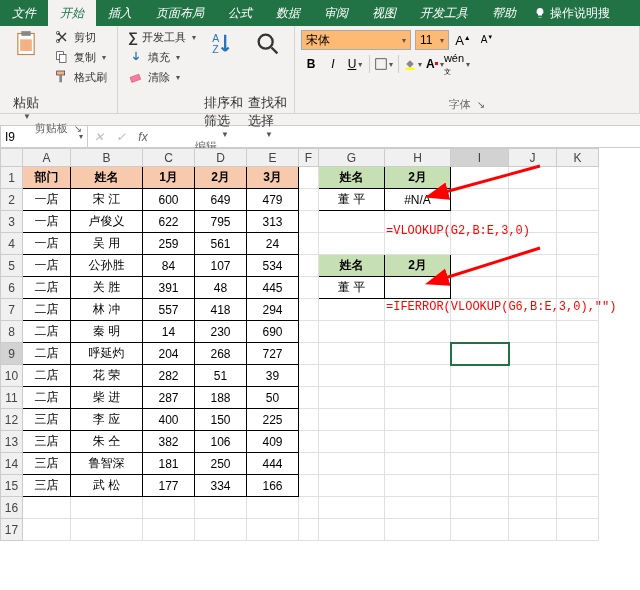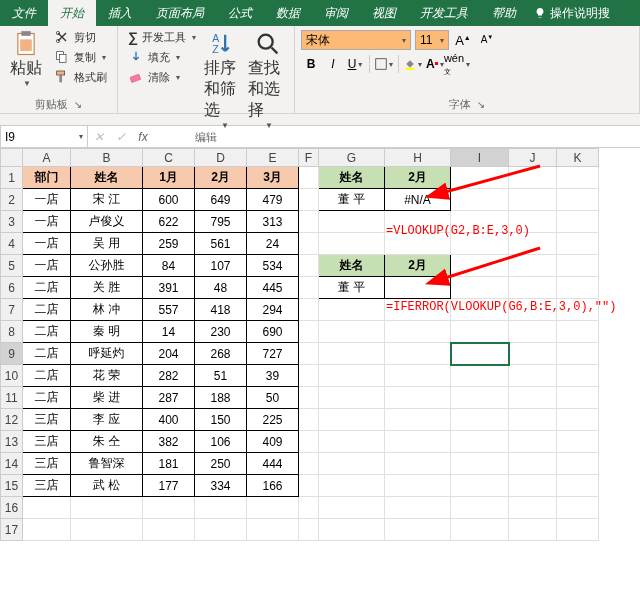--- a/index.html
+++ b/index.html
@@ -13,21 +13,21 @@
   .tell-me { display: flex; align-items: center; gap: 4px; color: #fff; padding: 0 6px; }
   .bulb { width: 12px; height: 12px; fill: #fff; }
 
   
   .ribbon { background: #f3f2f1; border-bottom: 1px solid #d4d4d4; height: 88px; display: flex; }
   .group { border-right: 1px solid #d4d4d4; padding: 2px 6px 0 6px; display: flex; flex-direction: column; justify-content: space-between; height: 88px; position: relative; }
   .group-body { display: flex; gap: 4px; }
   .group-label { text-align: center; color: #666; font-size: 11px; padding-bottom: 2px; display:flex; justify-content:center; align-items:center; gap:6px;}
   .expand-arrow { font-size: 10px; color:#666; }
   .big-btn { display: flex; flex-direction: column; align-items: center; width: 40px; padding-top: 2px; cursor: pointer; }
-  .big-btn .lbl { font-size: 16px; color: #333; }
+  .big-btn .lbl { font-size: 13px; color: #333; margin-top: 36px; }
   .col { display: flex; flex-direction: column; gap: 2px; }
   .row-btn { display: flex; align-items: center; gap: 4px; padding: 1px 4px; cursor: pointer; font-size: 11px; color:#333; white-space: nowrap; }
   .tiny-drop { font-size: 8px; color:#555; margin-left:2px; }
 
   .icon { width: 16px; height: 16px; }
   .icon-lg { width: 28px; height: 28px; }
 
   
   .font-row1 { display:flex; gap:4px; align-items:center; margin-bottom:4px; margin-top:2px;}
   .font-row2 { display:flex; gap:2px; align-items:center; }

